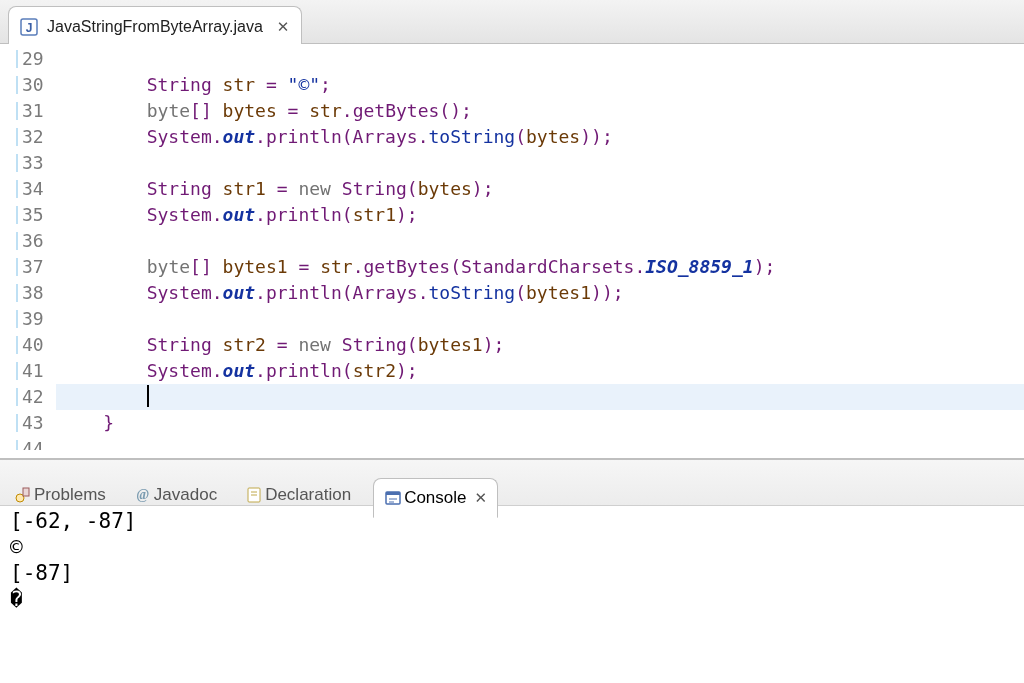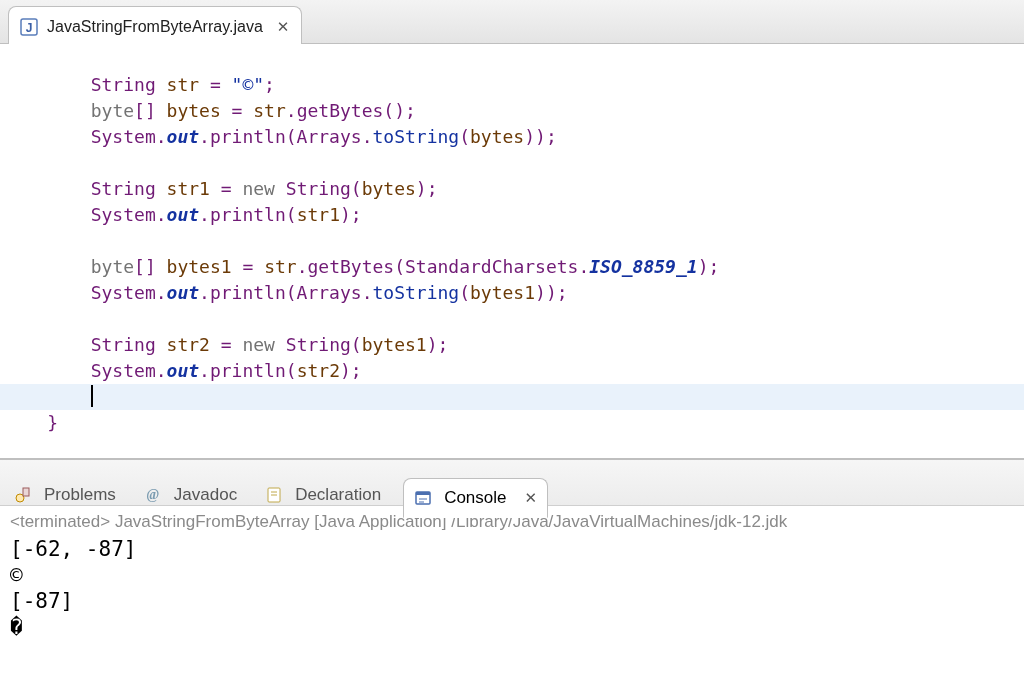--- a/index.html
+++ b/index.html
@@ -112,21 +112,21 @@
     background: linear-gradient(#f6f6f6, #ececec);
     display: flex;
     align-items: center;
     border-bottom: 1px solid #cfcfcf;
     padding: 0 8px;
     gap: 16px;
     font-size: 17px;
     color: #555;
   }
   .panel-tab {
-    display: flex; align-items: center; gap: 12px;
+    display: flex; align-items: center; gap: 2px;
     padding: 4px 6px;
     margin-top: 24px;
   }
   .panel-tab.active {
     background: #ffffff;
     border: 1px solid #bfbfbf;
     border-bottom: 1px solid #ffffff;
     border-top-left-radius: 8px;
     border-top-right-radius: 8px;
     color: #000;
@@ -166,20 +166,38 @@
         <rect x="2" y="2" width="16" height="16" rx="2" fill="#ffffff" stroke="#5a7dbb" stroke-width="1.5"></rect>
         <text x="10" y="15" text-anchor="middle" font-size="12" font-family="sans-serif" fill="#3b5fa5" font-weight="bold">J</text>
       </svg>
     </span>
     <span>JavaStringFromByteArray.java</span>
     <span class="close-x">✕</span>
   </div>
 </div>
 
 <div class="editor-area">
+  <div class="gutter" id="gutter">
+      <div class="ln">29</div>
+      <div class="ln">30</div>
+      <div class="ln">31</div>
+      <div class="ln">32</div>
+      <div class="ln">33</div>
+      <div class="ln">34</div>
+      <div class="ln">35</div>
+      <div class="ln">36</div>
+      <div class="ln">37</div>
+      <div class="ln">38</div>
+      <div class="ln">39</div>
+      <div class="ln">40</div>
+      <div class="ln">41</div>
+      <div class="ln">42</div>
+      <div class="ln">43</div>
+      <div class="ln" style="height: 14px; line-height: 26px; overflow: hidden;">44</div>
+    </div>
   <div class="code" id="code"><div class="line"></div><div class="line"><span class="blk">        String </span><span class="br">str</span><span class="blk"> = </span><span class="str">"©"</span><span class="blk">;</span></div><div class="line"><span class="blk">        </span><span class="kw">byte</span><span class="blk">[] </span><span class="br">bytes</span><span class="blk"> = </span><span class="br">str</span><span class="blk">.getBytes();</span></div><div class="line"><span class="blk">        System.</span><span class="fldb">out</span><span class="blk">.println(Arrays.</span><span class="fld">toString</span><span class="blk">(</span><span class="br">bytes</span><span class="blk">));</span></div><div class="line"></div><div class="line"><span class="blk">        String </span><span class="br">str1</span><span class="blk"> = </span><span class="kw">new</span><span class="blk"> String(</span><span class="br">bytes</span><span class="blk">);</span></div><div class="line"><span class="blk">        System.</span><span class="fldb">out</span><span class="blk">.println(</span><span class="br">str1</span><span class="blk">);</span></div><div class="line"></div><div class="line"><span class="blk">        </span><span class="kw">byte</span><span class="blk">[] </span><span class="br">bytes1</span><span class="blk"> = </span><span class="br">str</span><span class="blk">.getBytes(StandardCharsets.</span><span class="fldb">ISO_8859_1</span><span class="blk">);</span></div><div class="line"><span class="blk">        System.</span><span class="fldb">out</span><span class="blk">.println(Arrays.</span><span class="fld">toString</span><span class="blk">(</span><span class="br">bytes1</span><span class="blk">));</span></div><div class="line"></div><div class="line"><span class="blk">        String </span><span class="br">str2</span><span class="blk"> = </span><span class="kw">new</span><span class="blk"> String(</span><span class="br">bytes1</span><span class="blk">);</span></div><div class="line"><span class="blk">        System.</span><span class="fldb">out</span><span class="blk">.println(</span><span class="br">str2</span><span class="blk">);</span></div><div class="line hl"><span class="blk">        </span><span class="caret"></span></div><div class="line"><span class="blk">    }</span></div></div>
 </div>
 
 <div class="bottom-panel">
   <div class="panel-tabbar">
     <div class="panel-tab">
       <span class="panel-icon">
         <svg width="18" height="18" viewBox="0 0 18 18">
           <circle cx="6" cy="12" r="4" fill="#ffe9b0" stroke="#c08a00"></circle>
           <rect x="9" y="2" width="6" height="8" fill="#e9d6d6" stroke="#9b5b5b"></rect>
@@ -208,18 +226,17 @@
           <rect x="2" y="3" width="14" height="3" fill="#4b6fb0"></rect>
           <line x1="5" y1="10" x2="13" y2="10" stroke="#4b6fb0"></line>
           <line x1="5" y1="13" x2="10" y2="13" stroke="#4b6fb0"></line>
         </svg>
       </span>
       <span>Console</span>
       <span class="close-x">✕</span>
     </div>
   </div>
 
-  <div class="console-status">&lt;terminated&gt; JavaStringFromByteArray [Java Application] /Library/Java/JavaVirtualMachines/jdk-12.jdk</div>
   <div class="console-out" id="console-out">[-62, -87]
 ©
 [-87]
 �</div>
 </div>
 
 </body></html>

